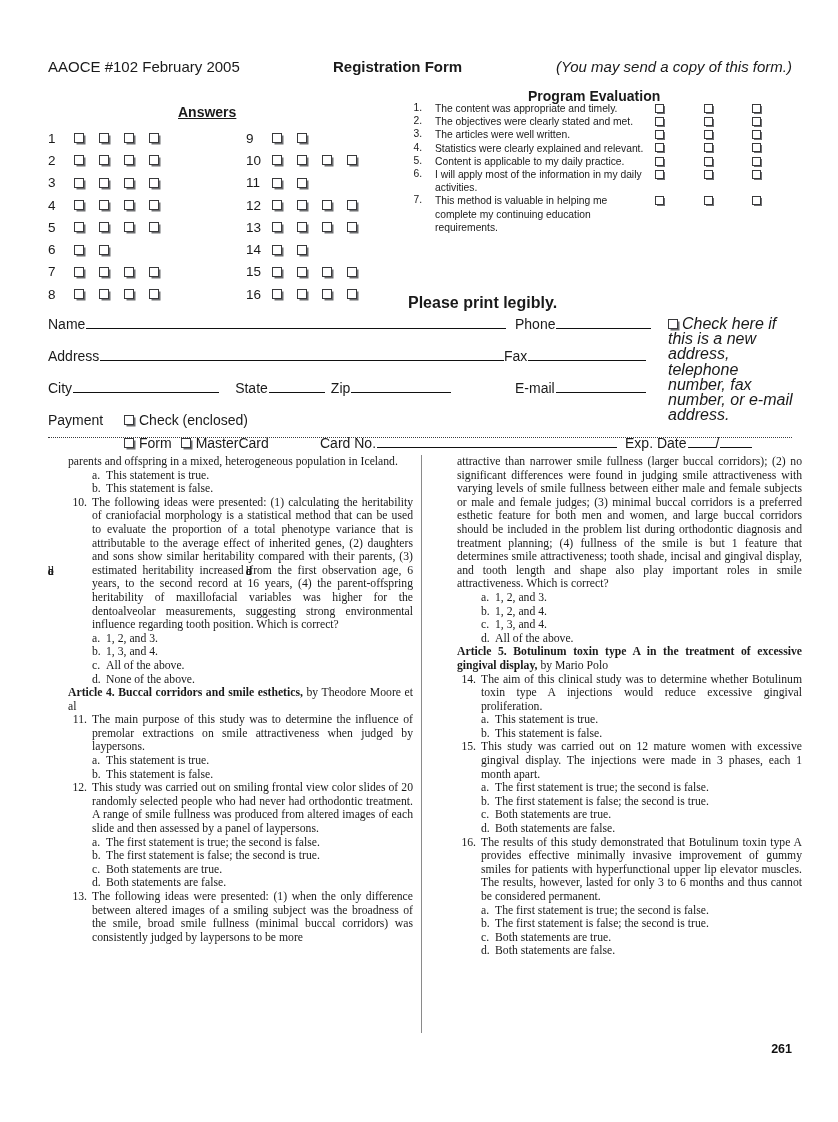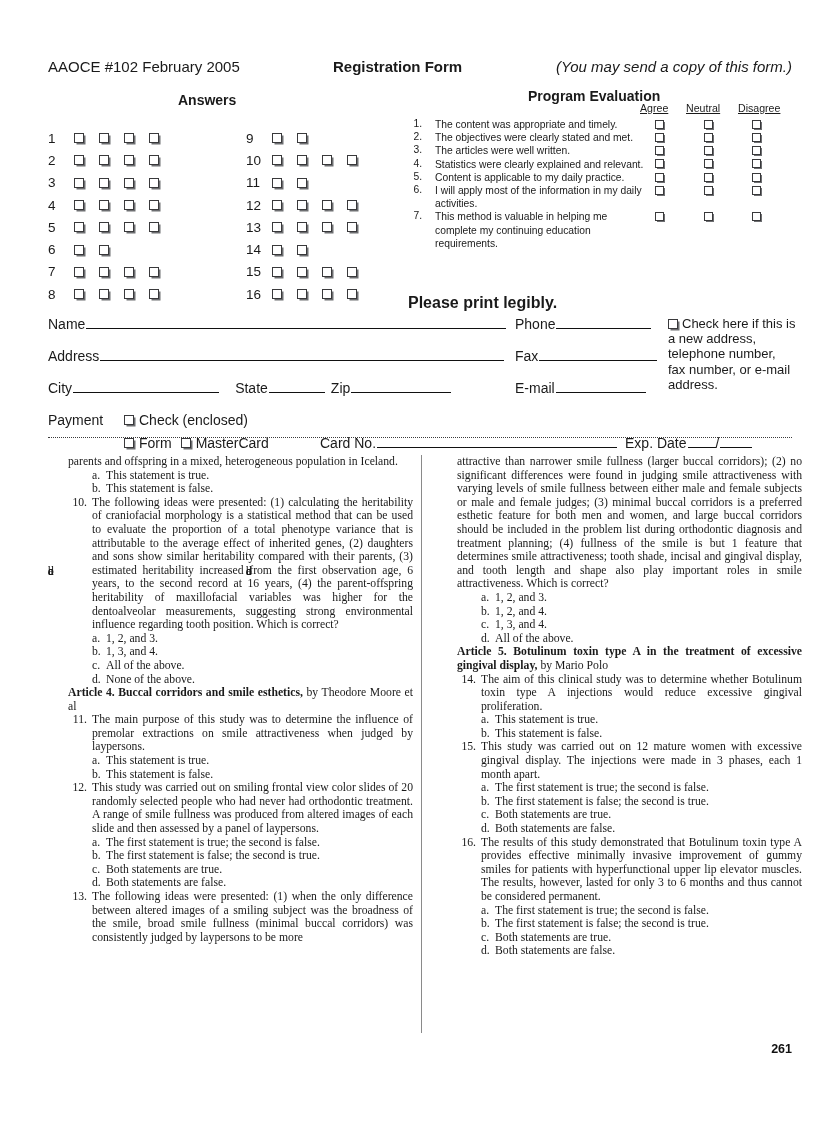--- a/index.html
+++ b/index.html
@@ -26,21 +26,21 @@
   .hdr-row {
     position: relative;
     height: 20px;
     font-size: 15px;
   }
   .hdr-left { position: absolute; left: 0; top: 0; }
   .hdr-center { position: absolute; left: 285px; top: 0; font-weight: bold; }
   .hdr-right { position: absolute; right: 0; top: 0; font-style: italic; }
 
   .sec-titles { position: relative; height: 22px; margin-top: 10px; font-size: 14px; font-weight: bold; }
-  .sec-answers { position: absolute; left: 130px; top: 4px; }
+  .sec-answers { position: absolute; left: 130px; top: 16px; text-decoration: underline; }
   .sec-progeval { position: absolute; left: 480px; top: 0; }
 
   
   .answers {
     position: absolute;
     left: 0; top: 52px;
     width: 352px;
     font-size: 13.5px;
   }
   .ans-block { position: absolute; top: 0; }
@@ -108,22 +108,23 @@
     border-bottom: 1.4px solid #111;
     height: 11px;
     vertical-align: baseline;
     margin-left: 1px;
   }
 
   .note {
     position: absolute;
     left: 620px; top: 0;
     width: 128px;
-    font-size: 13px;
+    font-size: 16px;
     line-height: 15.2px;
+    font-style: italic;
   }
 
   .dotted-sep {
     position: absolute;
     left: 48px; top: 437px; width: 744px;
     border-top: 1.4px dotted #3a3a3a;
   }
 
   
   .col {
@@ -326,25 +327,20 @@
             <span class="num">16</span>
             <span class="cell"><i class="cbx"></i></span>
             <span class="cell"><i class="cbx"></i></span>
             <span class="cell"><i class="cbx"></i></span>
             <span class="cell"><i class="cbx"></i></span>
           </div>
       </div>
     </div>
 
     <div class="progeval">
-      <div class="pe-head">
-        <span class="pe-h-agree">Agree</span>
-        <span class="pe-h-neutral">Neutral</span>
-        <span class="pe-h-disagree">Disagree</span>
-      </div>
 
       <div class="pe-row" style="height:13.2px">
         <span class="pe-num">1.</span>
         <span class="pe-txt">The content was appropriate and timely.</span>
         <span class="pe-b1"><i class="cbx sm"></i></span>
         <span class="pe-b2"><i class="cbx sm"></i></span>
         <span class="pe-b3"><i class="cbx sm"></i></span>
       </div>
 
       <div class="pe-row" style="height:13.2px">
@@ -403,21 +399,21 @@
       <div class="fld" style="left:0; top:0;">
         <span class="lbl">Name</span><span class="rule" style="width:420px"></span>
       </div>
       <div class="fld" style="left:467px; top:0;">
         <span class="lbl">Phone</span><span class="rule" style="width:95px"></span>
       </div>
 
       <div class="fld" style="left:0; top:32px;">
         <span class="lbl">Address</span><span class="rule" style="width:404px"></span>
       </div>
-      <div class="fld" style="left:467px; top:32px;">
+      <div class="fld" style="left:456px; top:32px;">
         <span class="lbl">Fax</span><span class="rule" style="width:118px"></span>
       </div>
 
       <div class="fld" style="left:0; top:64px;">
         <span class="lbl">City</span><span class="rule" style="width:146px"></span><span class="lbl" style="margin-left:16px">State</span><span class="rule" style="width:56px"></span><span class="lbl" style="margin-left:6px">Zip</span><span class="rule" style="width:100px"></span>
       </div>
       <div class="fld" style="left:467px; top:64px;">
         <span class="lbl">E-mail</span><span class="rule" style="width:90px"></span>
       </div>
 

